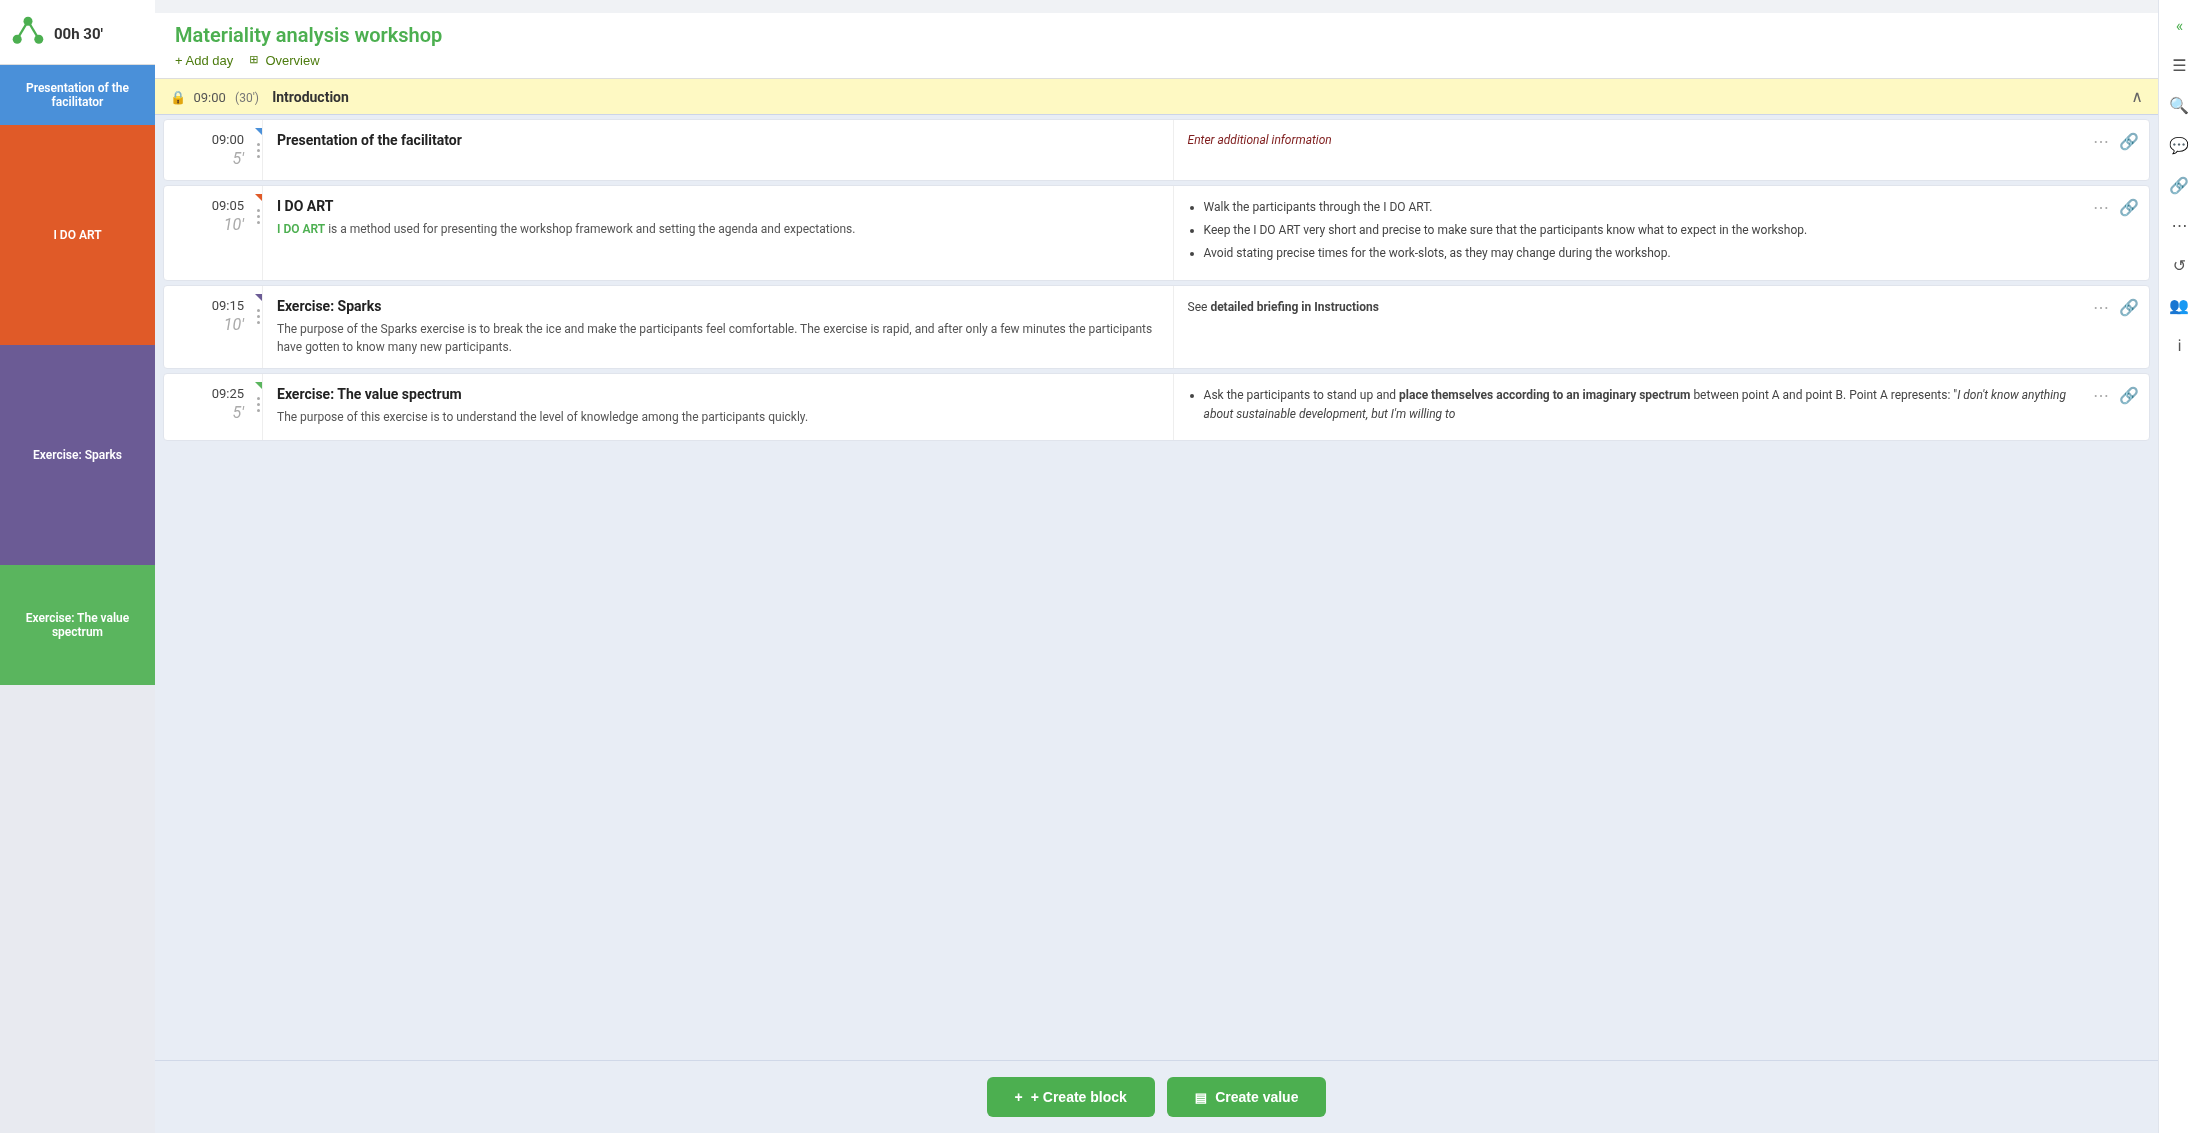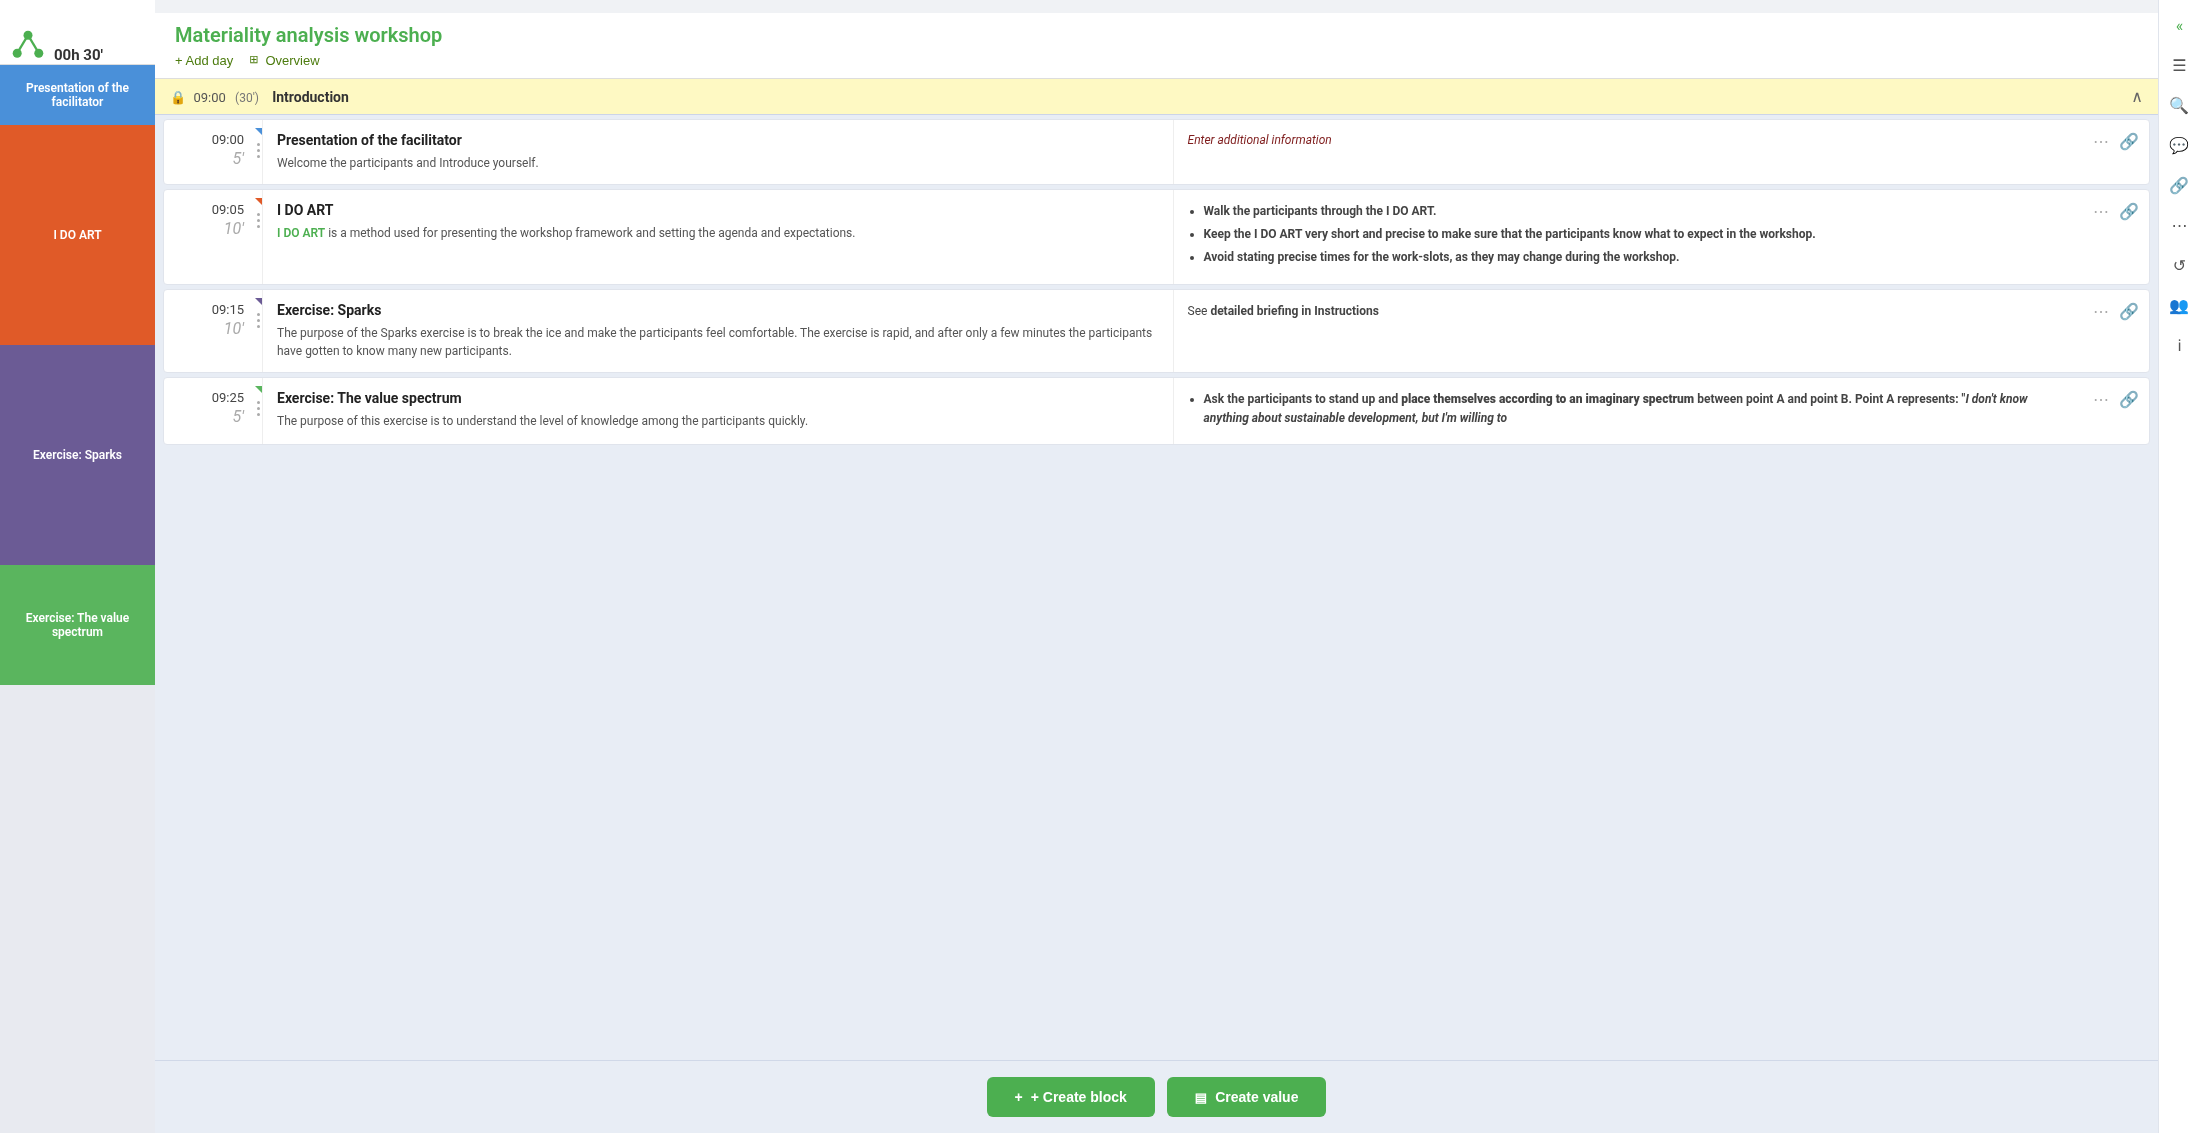--- a/index.html
+++ b/index.html
@@ -10,21 +10,21 @@
       width: 155px;
       background: #e8eaf0;
       display: flex;
       flex-direction: column;
       flex-shrink: 0;
     }
     .sidebar-logo {
       height: 65px;
       background: white;
       display: flex;
-      align-items: flex-end;
+      align-items: center;
       padding: 0 10px;
       gap: 8px;
       border-bottom: 1px solid #ddd;
     }
     .logo-icon {
       width: 36px;
       height: 36px;
     }
     .time-display {
       font-size: 22px;
@@ -210,21 +210,20 @@
       font-size: 12px;
       font-style: italic;
     }
     .block-notes-content {
       font-size: 12px;
       color: #444;
       line-height: 1.6;
     }
     .block-notes-content ul {
       padding-left: 16px;
-      font-weight: bold;
     }
     .block-notes-content ul li {
       margin-bottom: 4px;
     }
     .block-actions {
       display: flex;
       align-items: flex-start;
       padding: 10px 8px;
       gap: 6px;
       flex-shrink: 0;
@@ -358,21 +357,20 @@
         <div class="indicator-triangle" style="border-top-color: #4a90d9;"></div>
         <div class="indicator-dots">
           <div class="indicator-dot"></div>
           <div class="indicator-dot"></div>
           <div class="indicator-dot"></div>
         </div>
       </div>
       <div class="block-content-area">
         <div class="block-main">
           <div class="block-title">Presentation of the facilitator</div>
-          <div class="block-description">Welcome the participants and Introduce yourself.</div>
         </div>
         <div class="block-notes">
           <span class="block-notes-placeholder">Enter additional information</span>
         </div>
       </div>
       <div class="block-actions">
         <button class="block-action-btn">⋯</button>
         <button class="block-action-btn">🔗</button>
       </div>
     </div>

